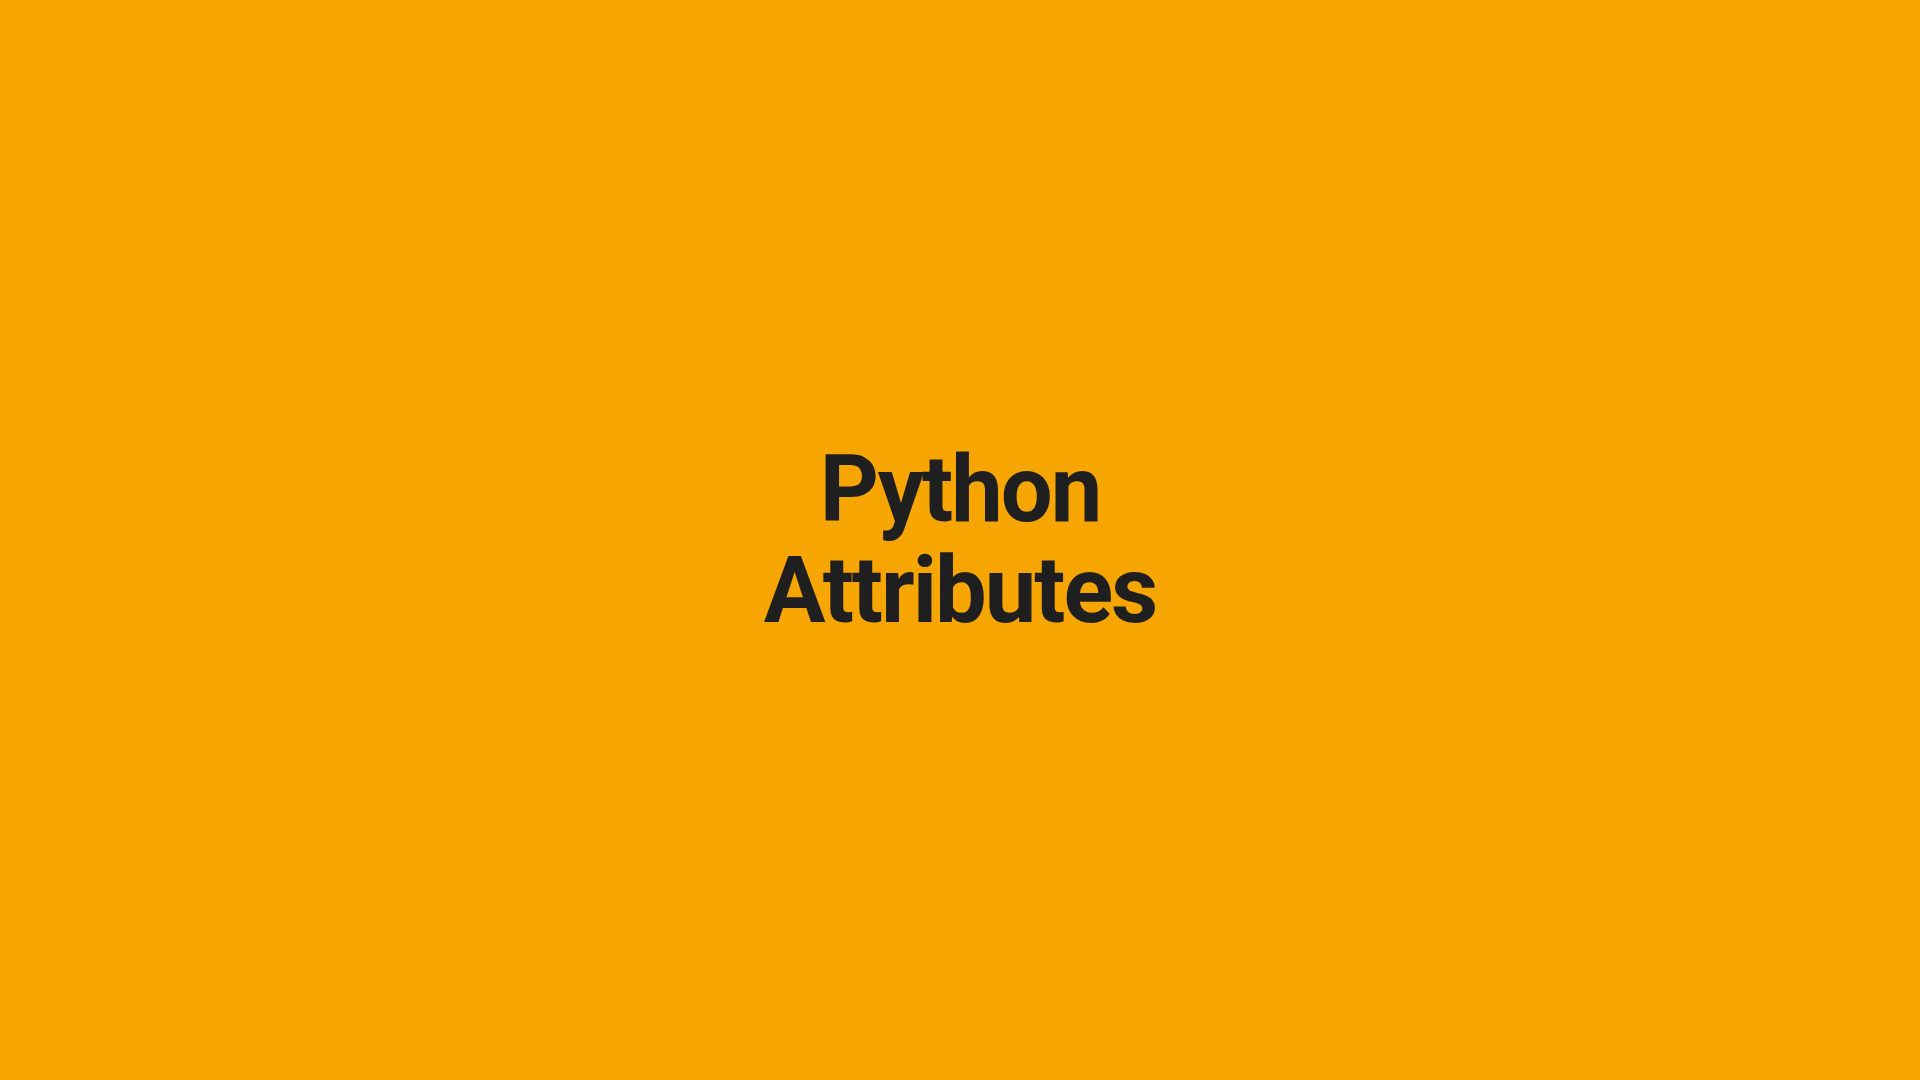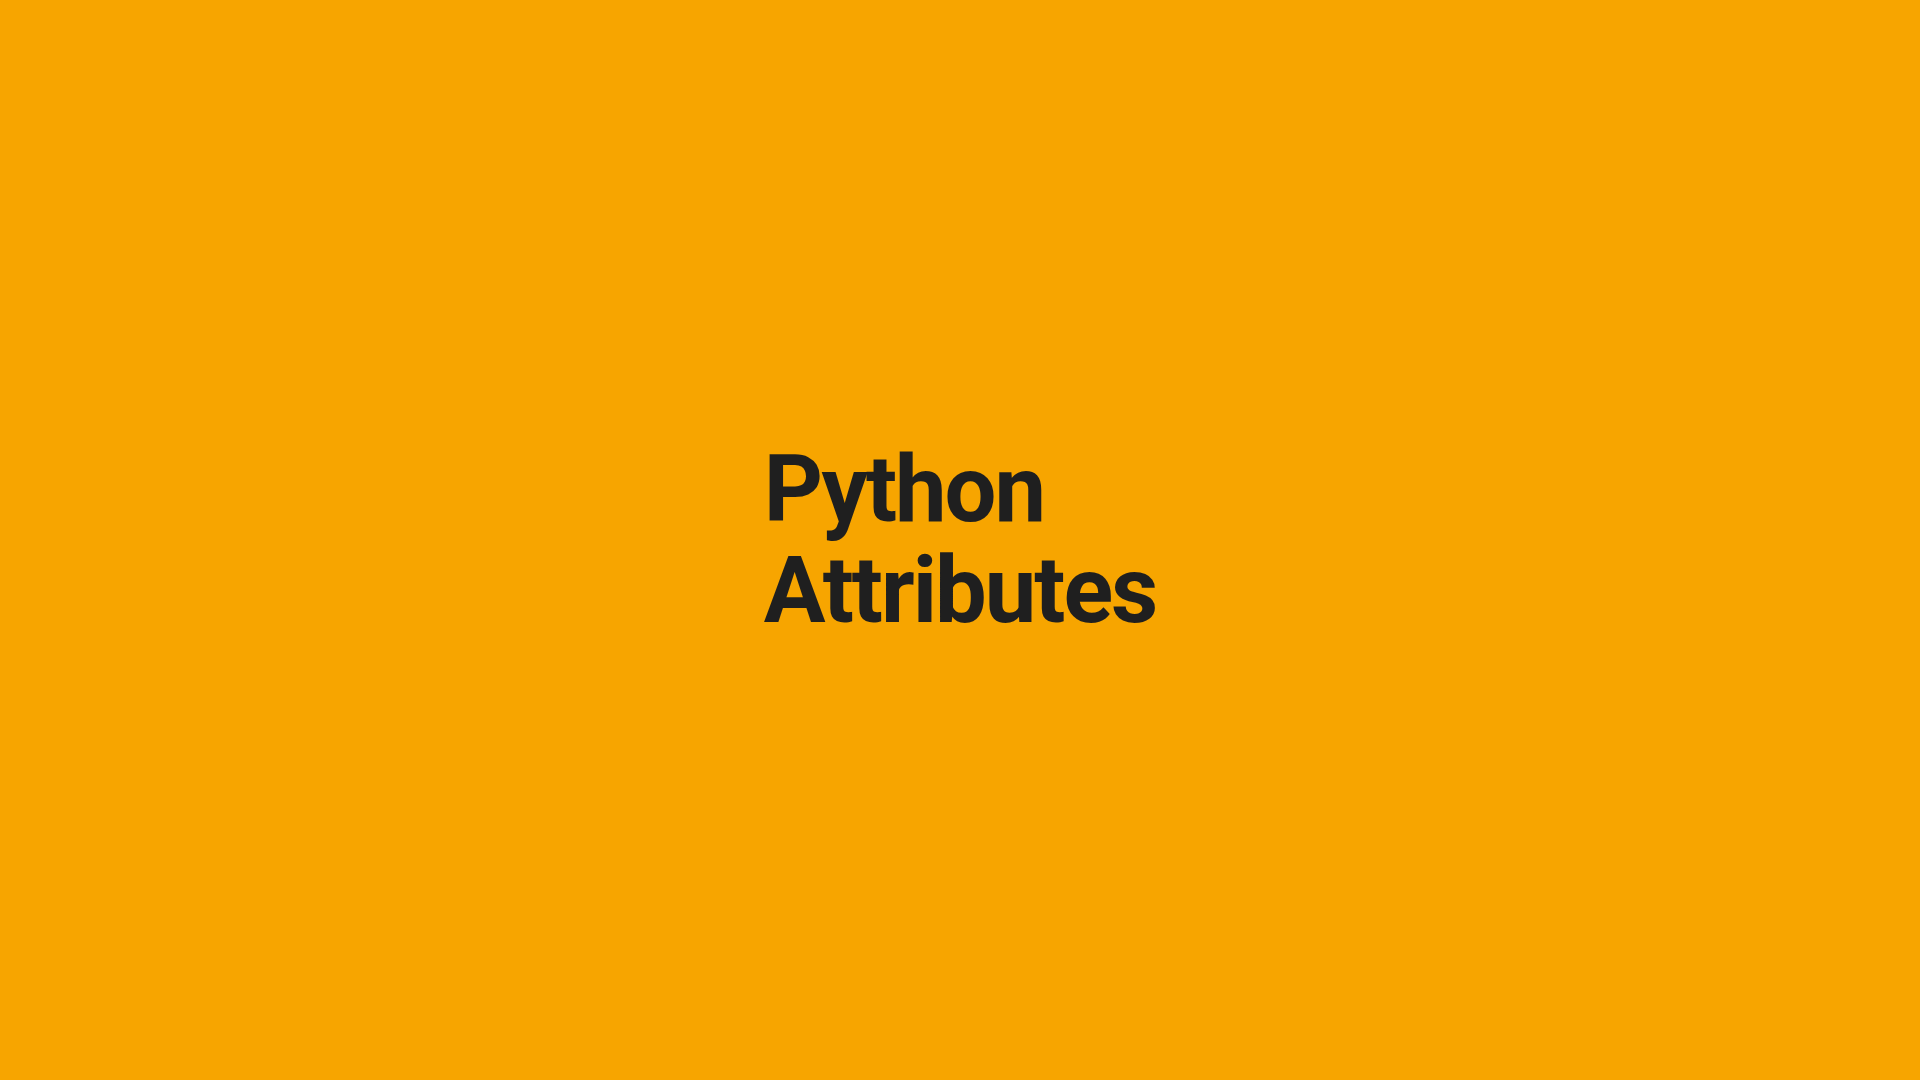--- a/index.html
+++ b/index.html
@@ -12,20 +12,21 @@
       height: 100%;
     }
     body {
       background-color: #f7a500;
       display: flex;
       align-items: center;
       justify-content: center;
       font-family: -apple-system, BlinkMacSystemFont, "Segoe UI", Roboto, "Helvetica Neue", Arial, sans-serif;
     }
     .title-container {
+      text-align: center;
     }
     .title-line {
       color: #1f1f1f;
       font-weight: 700;
       font-size: 92px;
       line-height: 1.1;
       letter-spacing: -2px;
     }
   </style>
 </head>

